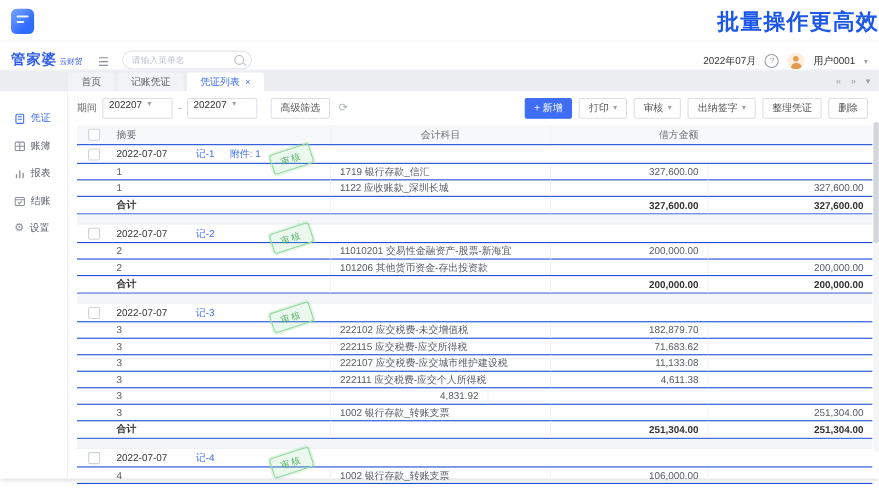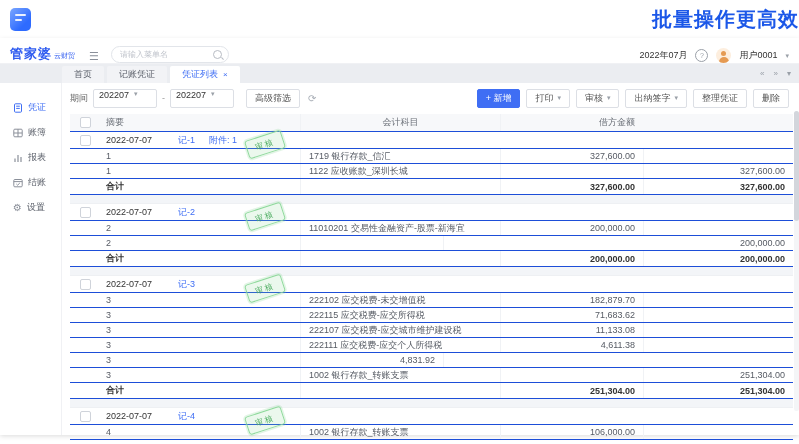--- a/index.html
+++ b/index.html
@@ -292,20 +292,21 @@
               <div class="row detail-row">
                 <span class="c-cb"></span>
                 <span class="c-sum">2</span>
                 <span class="c-acct">11010201 交易性金融资产-股票-新海宜</span>
                 <span class="c-debit">200,000.00</span>
                 <span class="c-credit"></span>
               </div>
               <div class="row detail-row">
                 <span class="c-cb"></span>
                 <span class="c-sum">2</span>
+                <span class="c-acct">101206 其他货币资金-存出投资款</span>
                 <span class="c-debit"></span>
                 <span class="c-credit">200,000.00</span>
               </div>
               <div class="row total-row">
                 <span class="c-cb"></span>
                 <span class="c-sum bold">合计</span>
                 <span class="c-acct"></span>
                 <span class="c-debit bold">200,000.00</span>
                 <span class="c-credit bold">200,000.00</span>
               </div>

